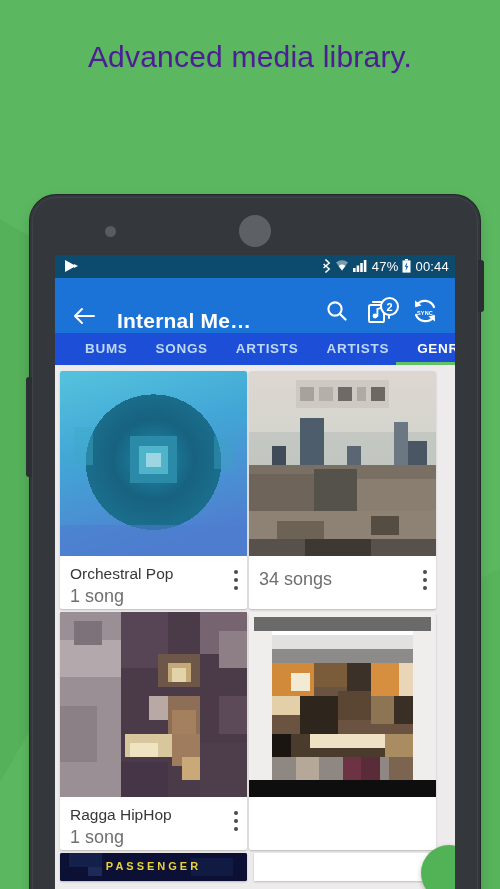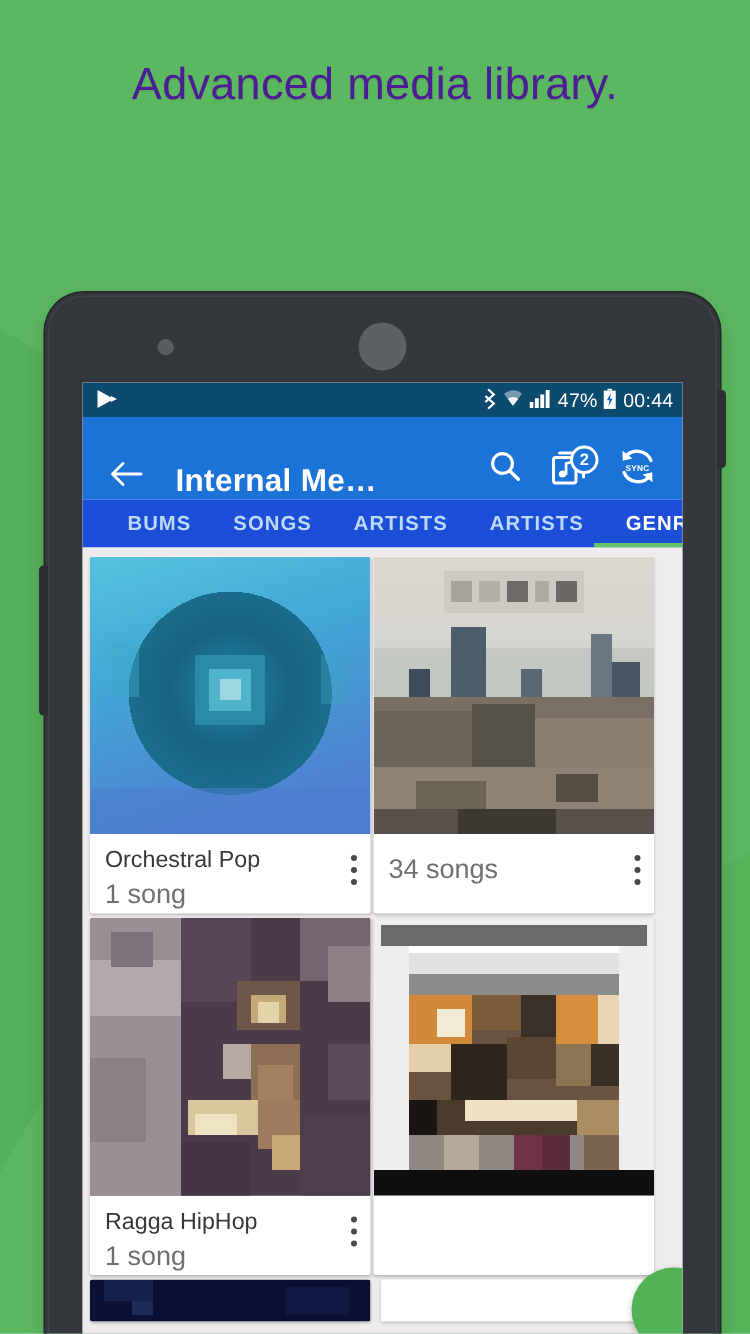--- a/index.html
+++ b/index.html
@@ -431,20 +431,21 @@
 
       <div id="row-partial">
         <div class="card">
           <div id="partial-art">
             <svg class="px" viewBox="0 0 40 6" preserveAspectRatio="none" shape-rendering="crispEdges">
               <rect width="40" height="6" fill="#0b1034"></rect>
               <rect x="2" y="0" width="7" height="3" fill="#14204a"></rect>
               <rect x="28" y="1" width="9" height="4" fill="#101a42"></rect>
               <rect x="6" y="3" width="3" height="2" fill="#1d2a57"></rect>
             </svg>
+            <div id="partial-text">PASSENGER</div>
           </div>
         </div>
         <div id="partial-card2"></div>
       </div>
 
       <div id="fab"></div>
     </div>
 
   </div>
 </div>

